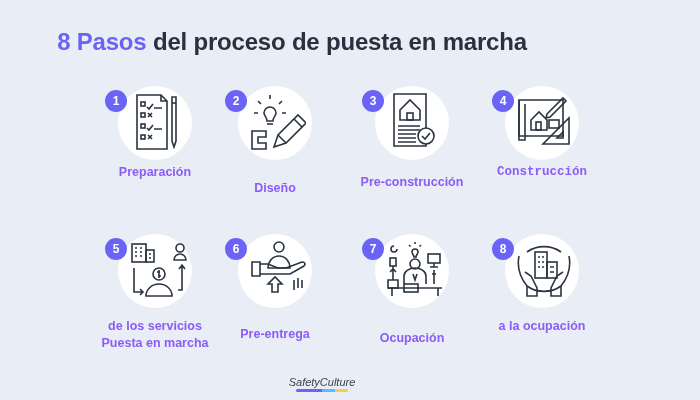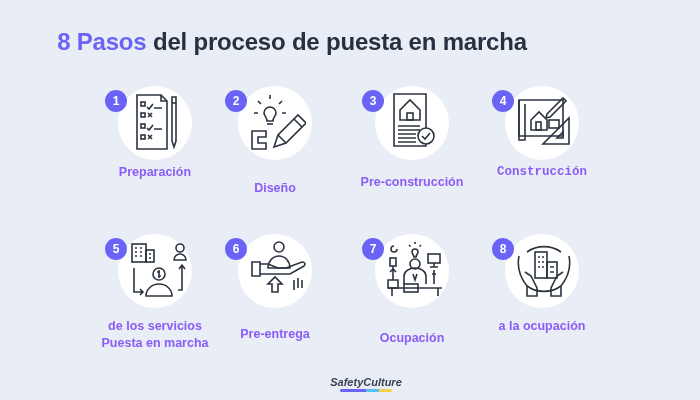--- a/index.html
+++ b/index.html
@@ -26,21 +26,21 @@
     background: #6a63f5; color: #fff; font-size: 12px; font-weight: 700;
     display: flex; align-items: center; justify-content: center;
   }
   .icon { position: absolute; }
   .label {
     position: absolute; left: 0; width: 150px; text-align: center;
     font-weight: 700; font-size: 12.5px; line-height: 17px; color: #8b5cf6;
   }
   .footer {
     position: absolute; left: 0; width: 644px; top: 376px; text-align: center;
-    font-size: 11px; font-weight: 700; font-style: italic; color: #3b4350; margin-left: 44px;
+    font-size: 11px; font-weight: 400; font-style: italic; color: #3b4350;
   }
   .footer .bar { display: block; margin: 1px auto 0; width: 52px; height: 3px;
     background: linear-gradient(90deg, #6a63f5 0 50%, #54c2f0 50% 75%, #f6d04d 75% 100%); border-radius: 2px; }
 </style>
 </head>
 <body>
 
 <div class="title">
   <span class="accent">8 Pasos</span><span> del proceso de puesta en marcha</span>
 </div>

